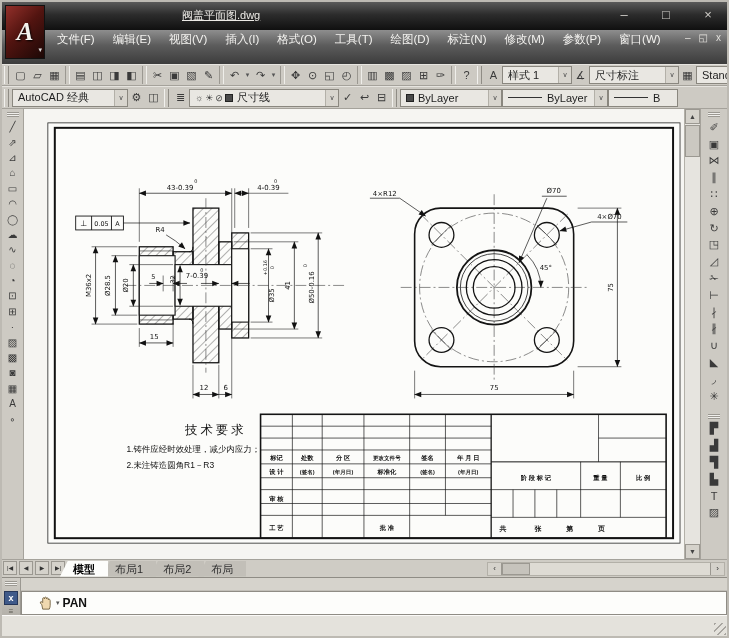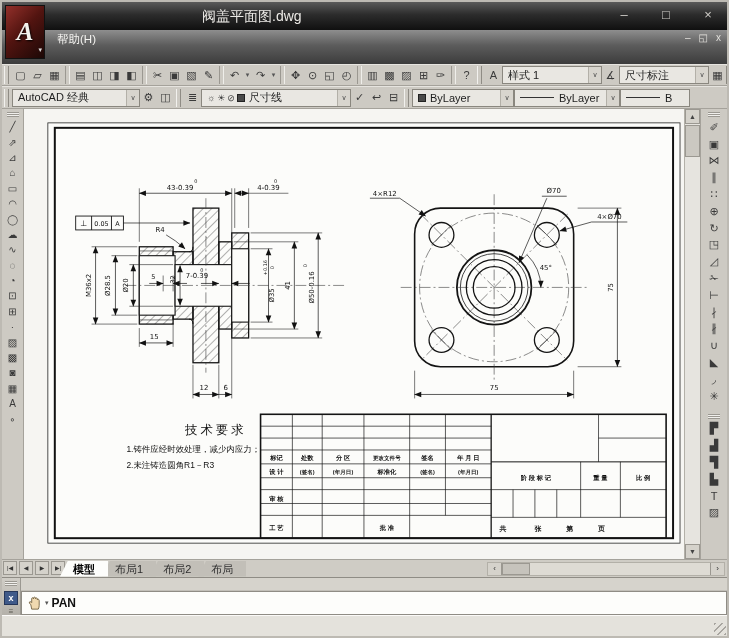--- a/index.html
+++ b/index.html
@@ -4,21 +4,21 @@
 <style>
   html,body{margin:0;padding:0;background:#888;}
   *{box-sizing:border-box;}
   body{font-family:"Liberation Sans",sans-serif;}
   #window{width:729px;height:638px;position:relative;overflow:hidden;border:2px solid #bdbab3;background:#cdcac3;display:flex;flex-direction:column;}
   
   .titlebar{height:28px;flex:0 0 28px;background:linear-gradient(#5a5a5a,#2c2c2c 45%,#101010);position:relative;}
   .logo{position:absolute;left:3px;top:3px;width:40px;height:54px;z-index:9;background:linear-gradient(135deg,#93302a 0%,#521410 45%,#1c0806 100%);border:1px solid #111;display:flex;align-items:center;justify-content:center;}
   .logoA{color:#f4f2ee;font-size:25px;font-weight:bold;font-style:italic;font-family:"Liberation Serif",serif;text-shadow:1px 1px 2px #000;}
   .logoCaret{color:#ddd;font-size:7px;position:absolute;right:2px;bottom:4px;}
-  .title{position:absolute;left:200px;top:6px;color:#eceae6;font-size:14px;}
+  .title{position:absolute;left:180px;top:6px;color:#eceae6;font-size:11px;text-decoration:underline;}
   .winbtns{position:absolute;right:8px;top:4px;display:flex;gap:20px;}
   .winbtn{color:#cfcdc8;font-size:13px;width:22px;text-align:center;line-height:18px;}
   
   .menubar{height:34px;flex:0 0 34px;background:linear-gradient(#8e8e8e,#5c5c5c 45%,#3c3c3c);position:relative;color:#f4f3f0;}
   .menurow{display:flex;padding-left:46px;}
   .mi{font-size:11.5px;padding:1px 9px 1px;line-height:16px;white-space:nowrap;}
   .mdi{position:absolute;right:6px;top:2px;display:flex;gap:8px;color:#e2e0dc;font-size:10px;}
   
   .tb{background:#cdcac3;border-top:1px solid #e6e4df;border-bottom:1px solid #a5a29b;display:flex;align-items:center;overflow:hidden;}
   .tb1{height:22px;flex:0 0 22px;}
@@ -55,21 +55,21 @@
   .hbtn{width:14px;flex:0 0 14px;background:#d5d2cb;border-right:1px solid #9b9891;font-size:8px;text-align:center;line-height:12px;color:#333;}
   .hbtn.last{border-left:1px solid #9b9891;border-right:none;margin-left:auto;}
   .hthumb{width:28px;flex:0 0 28px;background:#c6c3bc;border:1px solid #9b9891;}
   
   .cmdwin{height:38px;flex:0 0 38px;background:#d3d0c9;border-top:1px solid #8f8c85;position:relative;display:flex;}
   .cmdstrip{width:19px;flex:0 0 19px;background:linear-gradient(#d0cdc6,#b4b1aa);display:flex;flex-direction:column;align-items:center;border-right:1px solid #9b9891;}
   .xbtn{width:14px;height:14px;margin-top:3px;background:#3f5a8a;color:#fff;font-size:9px;font-weight:bold;text-align:center;line-height:13px;border:1px solid #26375a;}
   .cstool{color:#5a5850;font-size:8px;margin-top:2px;}
   .cmdbody{flex:1 1 auto;display:flex;flex-direction:column;}
   .cmdhist{height:13px;flex:0 0 13px;background:#d6d3cc;border-bottom:1px solid #c2bfb8;}
-  .cmdline{flex:1 1 auto;background:#fdfdfb;border:1px solid #8f8c85;display:flex;align-items:center;padding-left:5px;gap:3px;}
+  .cmdline{flex:1 1 auto;background:#fdfdfb;border:1px solid #8f8c85;display:flex;align-items:center;padding-left:16px;gap:3px;}
   .cmdtext{font-size:12px;font-weight:bold;color:#111;}
   .cmdcaret{font-size:7px;color:#555;}
   
   .statusbar{height:21px;flex:0 0 21px;background:#e4e2dc;border-top:1px solid #fbfaf8;display:flex;align-items:center;padding:0 6px;position:relative;}
   .statustext{font-size:11px;color:#1a1a1a;}
   .rgrip{position:absolute;right:1px;bottom:1px;width:12px;height:12px;background:repeating-linear-gradient(135deg,#a8a5a0 0 2px,transparent 2px 5px);}
   
   .ol{stroke:#141414;fill:none;}
   .cl{stroke:#3c3c3c;stroke-width:0.6;stroke-dasharray:11 3 2 3;fill:none;}
   .ext{stroke:#222;stroke-width:0.6;fill:none;}
@@ -90,21 +90,31 @@
     <div class="title">阀盖平面图.dwg</div>
     <div class="winbtns">
       <span class="winbtn">–</span>
         <span class="winbtn">□</span>
         <span class="winbtn">×</span>
     </div>
   </div>
 
   <div class="menubar">
     <div class="menurow">
-      <span class="mi">帮助(H)</span>
+      <span class="mi">文件(F)</span>
+        <span class="mi">编辑(E)</span>
+        <span class="mi">视图(V)</span>
+        <span class="mi">插入(I)</span>
+        <span class="mi">格式(O)</span>
+        <span class="mi">工具(T)</span>
+        <span class="mi">绘图(D)</span>
+        <span class="mi">标注(N)</span>
+        <span class="mi">修改(M)</span>
+        <span class="mi">参数(P)</span>
+        <span class="mi">窗口(W)</span>
     </div>
     <div class="mdi">
       <span>–</span>
         <span>◱</span>
         <span>x</span>
     </div>
   </div>
 
   <div class="tb tb1">
     <div class="grip"></div>
@@ -134,38 +144,38 @@
       <span class="icon sep"></span>
       <span class="icon">▥</span>
       <span class="icon">▩</span>
       <span class="icon">▨</span>
       <span class="icon">⊞</span>
       <span class="icon">✑</span>
       <span class="icon sep"></span>
       <span class="icon">?</span>
     <div class="grip"></div>
     <span class="icon">A</span>
-    <div class="combo" style="width:100px">
+    <div class="combo" style="width:70px">
       <span>样式 1</span>
       <span class="cbtn">∨</span>
     </div>
     <span class="icon">∡</span>
     <div class="combo" style="width:90px">
       <span>尺寸标注</span>
       <span class="cbtn">∨</span>
     </div>
     <span class="icon">▦</span>
     <div class="combo" style="width:60px">
       <span>Stand</span>
     </div>
   </div>
 
   <div class="tb tb2">
     <div class="grip"></div>
-    <div class="combo" style="width:128px">
+    <div class="combo" style="width:116px">
       <span>AutoCAD 经典</span>
       <span class="cbtn">∨</span>
     </div>
     <span class="icon">⚙</span>
       <span class="icon">◫</span>
     <div class="grip"></div>
     <span class="icon">≣</span>
     <div class="combo" style="width:150px">
       <span class="licon">☼</span>
       <span class="licon">☀</span>

